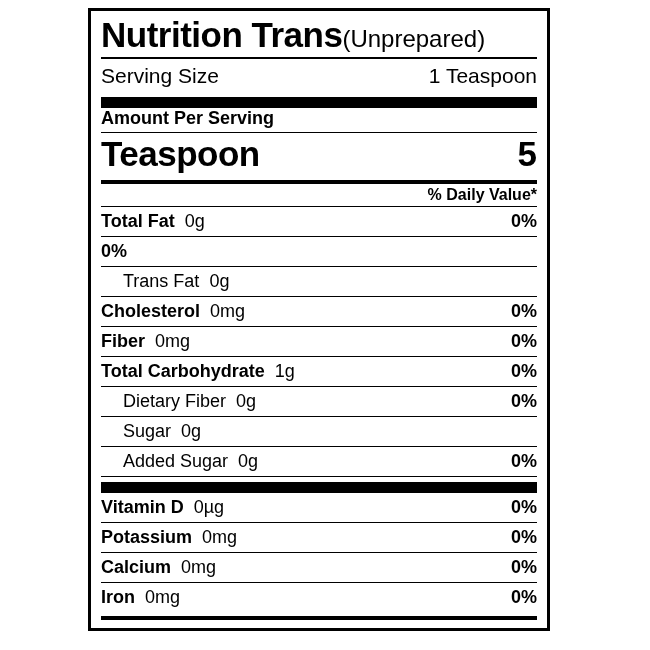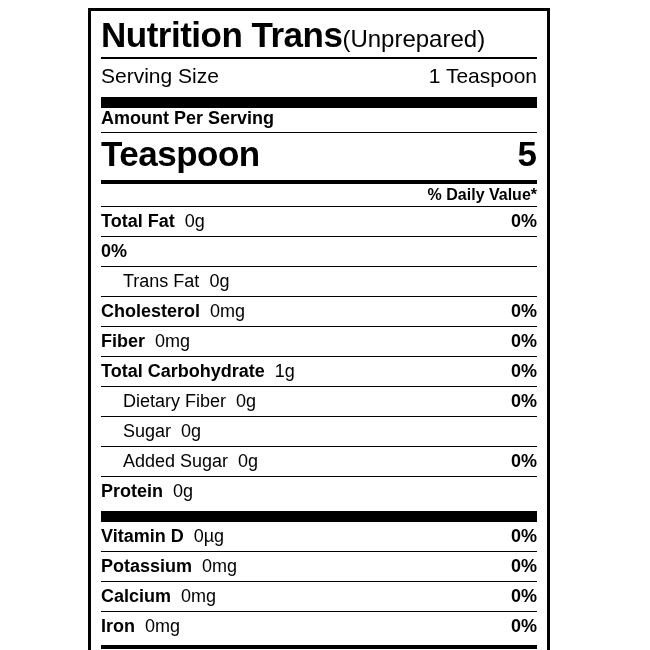--- a/index.html
+++ b/index.html
@@ -202,24 +202,20 @@
     <span class="nut-pct"></span>
   </div>
   <div class="rule-hair"></div>
 
   <div class="nut-row indent">
     <span class="nut-name"><span>Added Sugar</span>&nbsp; <span class="amt">0g</span></span>
     <span class="nut-pct">0%</span>
   </div>
   <div class="rule-hair"></div>
 
-  <div class="nut-row">
-    <span class="nut-name"><b>Protein</b>&nbsp; <span class="amt">0g</span></span>
-    <span class="nut-pct"></span>
-  </div>
 
   <div class="rule-thick"></div>
 
   <div class="nut-row">
     <span class="nut-name"><span>Vitamin D</span>&nbsp; <span class="amt">0µg</span></span>
     <span class="nut-pct">0%</span>
   </div>
   <div class="rule-hair"></div>
 
   <div class="nut-row">

